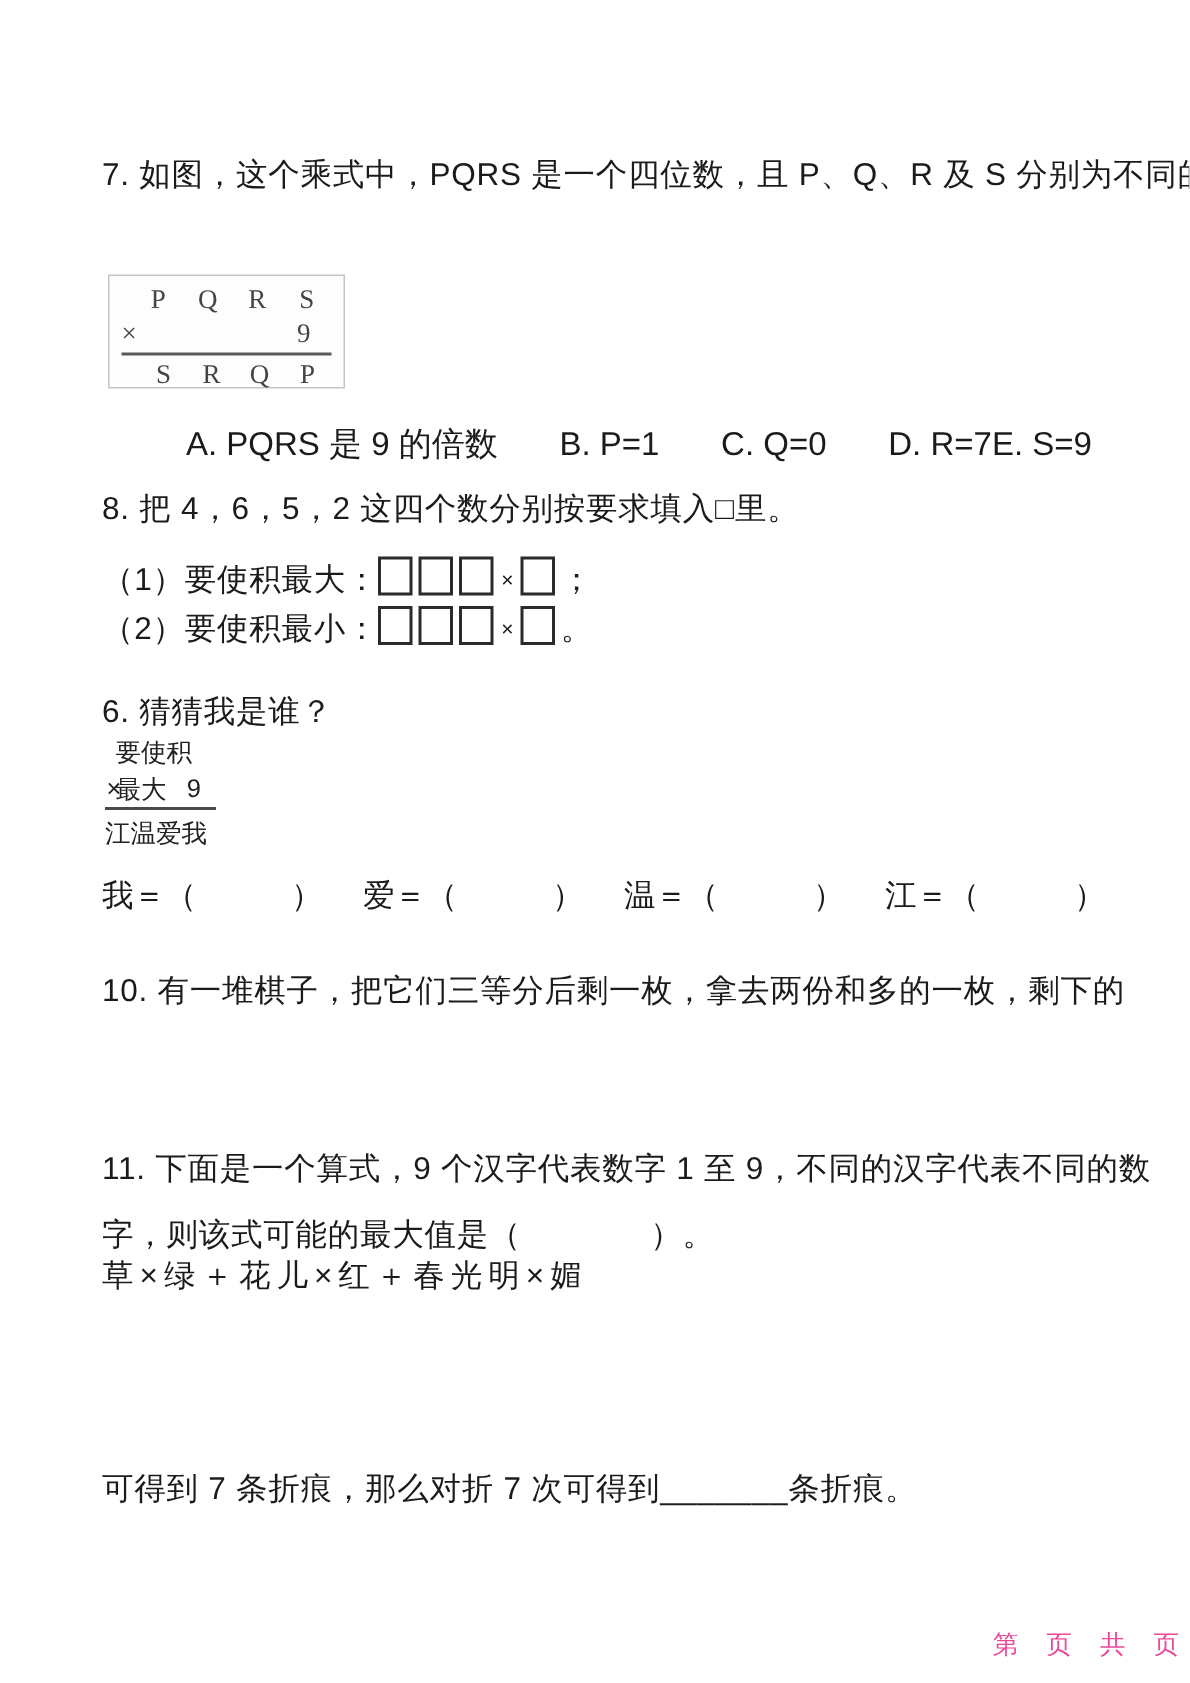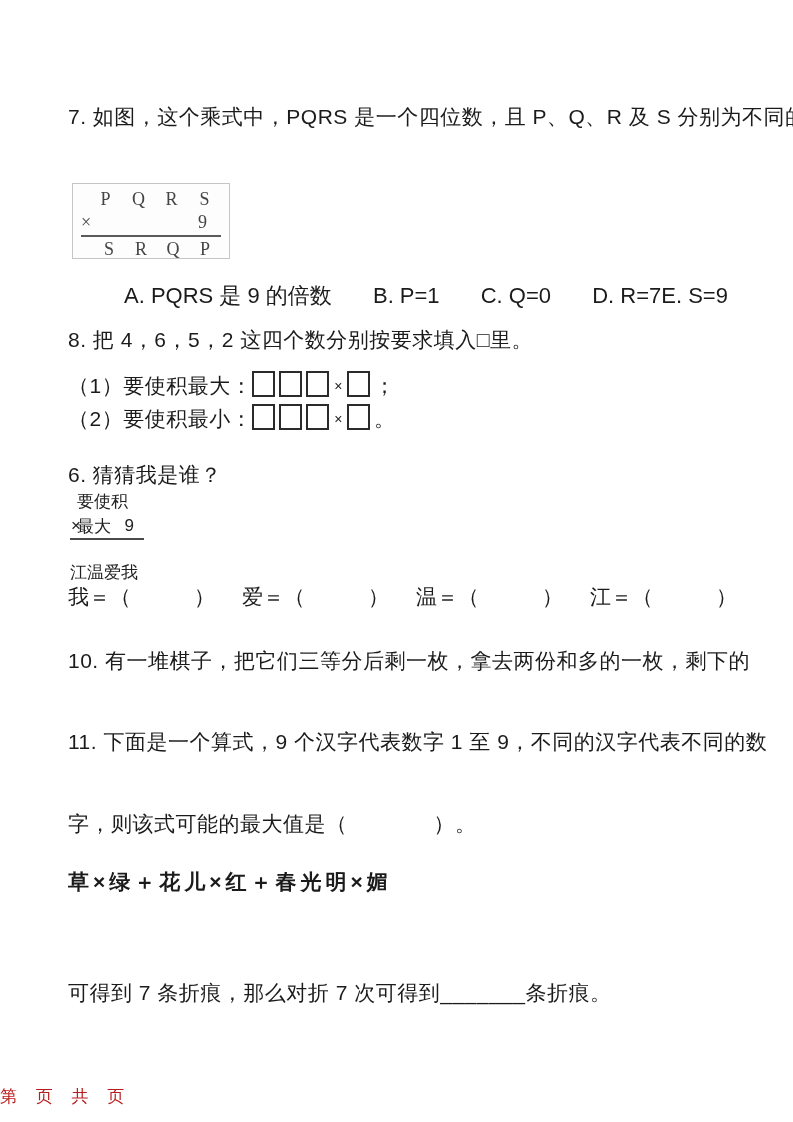--- a/index.html
+++ b/index.html
@@ -56,30 +56,30 @@
 
   
   .mult2 {
     position:absolute; left:70px; top:489px;
     width:74px;
     font-size:17px; color:#222;
     letter-spacing:0;
   }
   .m2-top { padding-left:7px; height:25px; line-height:25px; }
   .m2-mid { display:flex; justify-content:space-between; padding:0 10px 0 1px; height:24px; line-height:24px; border-bottom:2px solid #4a4a4a; }
-  .m2-bot { height:25px; line-height:25px; padding-top:20px; }
+  .m2-bot { height:25px; line-height:25px; padding-top:3px; }
 
   
   .equals-row { position:absolute; left:68px; top:583px; display:flex; gap:27px; font-size:21px; white-space:nowrap; }
 
   
   .footer {
     position:absolute; left:0; top:1085px;
-    width:100%; text-align:left;
-    font-size:17px; color:#b91c1c;
+    width:100%; text-align:right;
+    font-size:17px; color:#ec4899;
     letter-spacing:7px;
   }
 </style>
 </head>
 <body>
 
 <div class="page">
 
   <div class="line" style="top:103px">7. 如图，这个乘式中，PQRS 是一个四位数，且 P、Q、R 及 S 分别为不同的</div>
 
@@ -133,21 +133,21 @@
 
   <div class="equals-row">
     <span>我＝（　　　）</span>
     <span>爱＝（　　　）</span>
     <span>温＝（　　　）</span>
     <span>江＝（　　　）</span>
   </div>
 
   <div class="line" style="top:647px">10. 有一堆棋子，把它们三等分后剩一枚，拿去两份和多的一枚，剩下的</div>
 
-  <div class="line" style="top:728px">11. 下面是一个算式，9 个汉字代表数字 1 至 9，不同的汉字代表不同的数</div>
+  <div class="line" style="top:766px">11. 下面是一个算式，9 个汉字代表数字 1 至 9，不同的汉字代表不同的数</div>
   <div class="line" style="top:810px">字，则该式可能的最大值是（　　　　）。</div>
-  <div class="line" style="top:868px; letter-spacing:4px;font-weight:bold;">草×绿＋花儿×红＋春光明×媚</div>
+  <div class="line" style="top:837px; letter-spacing:4px;">草×绿＋花儿×红＋春光明×媚</div>
 
   <div class="line" style="top:979px">可得到 7 条折痕，那么对折 7 次可得到_______条折痕。</div>
 
   <div class="footer">第 页 共 页</div>
 
 </div>
 
 </body></html>

